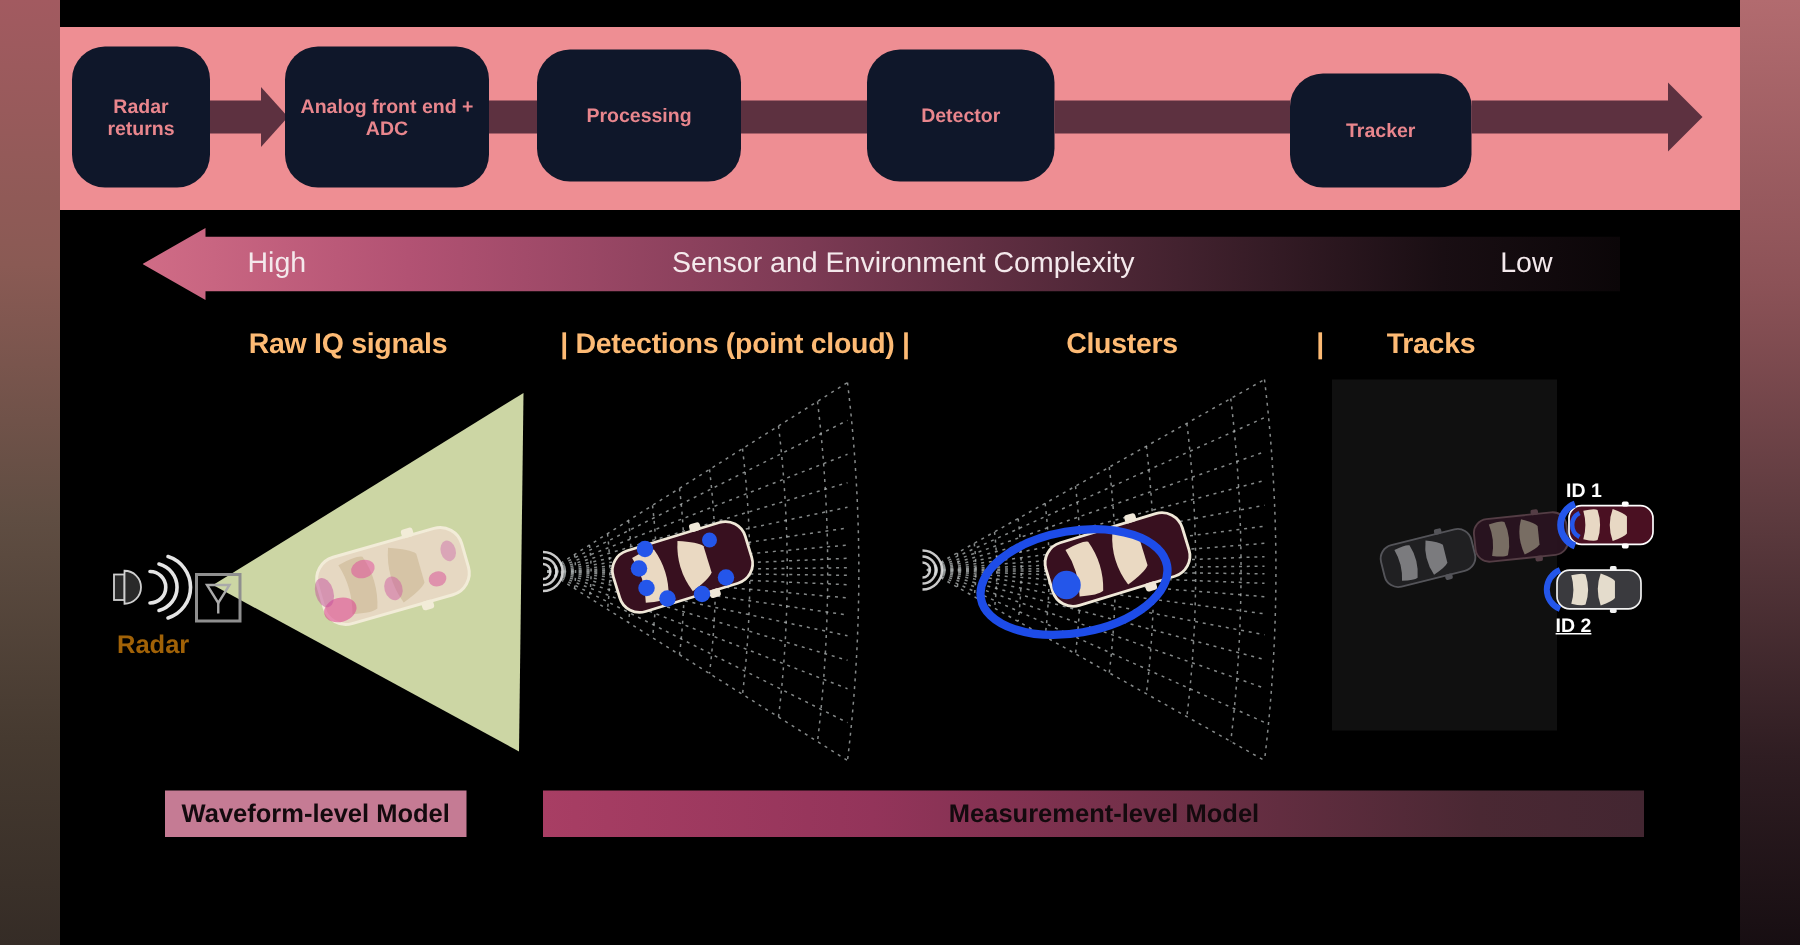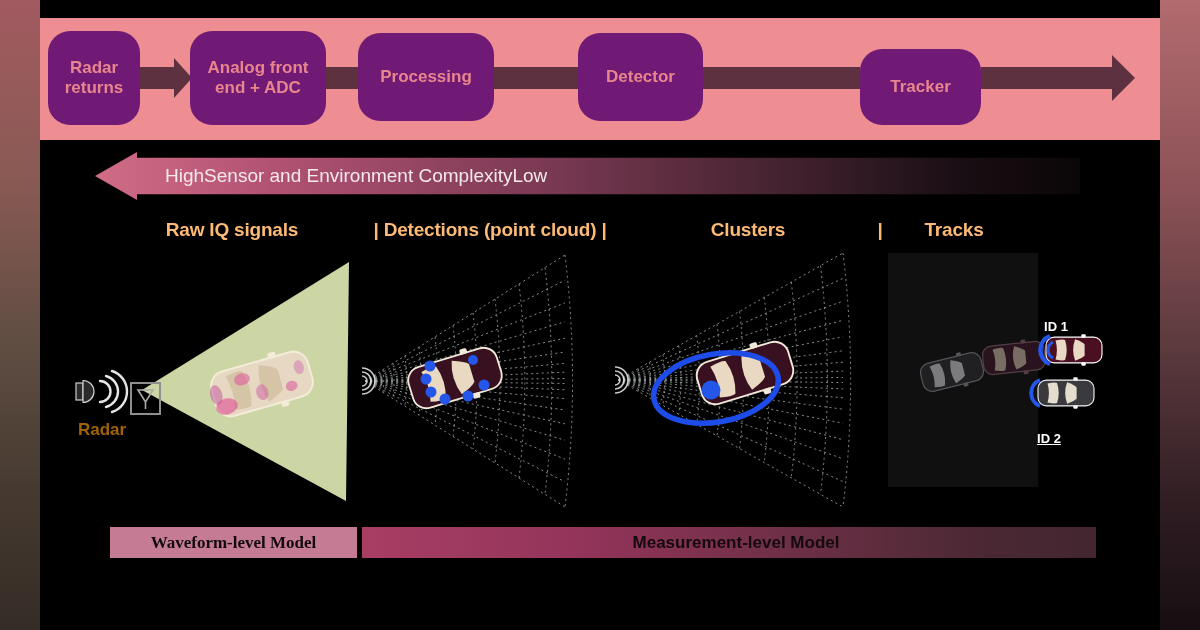--- a/index.html
+++ b/index.html
@@ -4,50 +4,50 @@
 <style>
   html,body{margin:0;padding:0;background:#000;}
   #stage{position:relative;width:1200px;height:630px;background:#000;overflow:hidden;
          font-family:"Liberation Sans","DejaVu Sans",sans-serif;}
   
   .strip{position:absolute;top:0;width:40px;height:630px;z-index:1;}
   #strip-left{left:0;background:linear-gradient(180deg,#a25a60 0%,#8a5a54 28%,#5f4d42 55%,#463a30 78%,#352c26 100%);}
   #strip-right{right:0;background:linear-gradient(180deg,#b26b6f 0%,#8c5257 30%,#5c3a3e 55%,#2f1d22 80%,#170e12 100%);}
   
   #banner{position:absolute;left:40px;top:18px;width:1120px;height:122px;background:#ee8e93;z-index:2;}
-  .pipe-box{position:absolute;background:#701a75;border-radius:22px;color:#e9868d;
-            font-size:17px;font-weight:bold;line-height:1.18;text-align:center;
+  .pipe-box{position:absolute;background:#0f172a;border-radius:22px;color:#e9868d;
+            font-size:13px;font-weight:bold;line-height:1.18;text-align:center;
             display:flex;align-items:center;justify-content:center;padding:2px 6px;box-sizing:border-box;}
   .pipe-bar{position:absolute;top:49px;height:22px;background:#5d3140;}
   .pipe-head{position:absolute;width:0;height:0;}
   
   #complexity{position:absolute;left:95px;top:152px;width:985px;height:48px;z-index:2;
     background:linear-gradient(90deg,#d06c86 0%,#b25273 18%,#7c3a54 45%,#43222f 70%,#190e13 88%,#0b0608 100%);
     clip-path:polygon(0 50%,42px 0%,42px 12%,100% 12%,100% 88%,42px 88%,42px 100%);
-    display:flex;align-items:center;justify-content:flex-start;
+    display:flex;align-items:center;justify-content:space-between;
     color:#f4e9ec;font-size:19px;}
   #complexity .hi{margin-left:70px;}
   #complexity .lo{margin-right:45px;}
   
   .stage-label{position:absolute;top:219px;transform:translateX(-50%);z-index:3;
                color:#fdba74;font-size:19px;font-weight:bold;letter-spacing:-0.2px;white-space:nowrap;}
   
   #panels{position:absolute;left:0;top:0;width:1200px;height:630px;z-index:2;}
   .grid-line{stroke:#aab0b0;stroke-width:1;fill:none;stroke-dasharray:2 3.2;opacity:.78;}
   .wave-arc{stroke:#e0e0e0;stroke-width:1.6;fill:none;opacity:.9;}
   .wave{stroke:#e5e5e5;stroke-width:2.4;fill:none;stroke-linecap:round;}
   
   #radar-caption{position:absolute;left:78px;top:420px;z-index:3;color:#a16207;font-size:17px;font-weight:bold;}
   .track-id{position:absolute;transform:translateX(-50%);z-index:3;color:#fff;font-size:13px;font-weight:bold;white-space:nowrap;}
   #track-id-1{left:1056px;top:319px;}
-  #track-id-2{left:1049px;top:431px;text-decoration:underline;}
+  #track-id-2{left:1049px;top:409px;text-decoration:underline;}
   
   .model-bar{position:absolute;top:527px;height:31px;z-index:2;display:flex;align-items:center;justify-content:center;
              font-size:17px;font-weight:bold;color:#140a0e;}
-  #bar-waveform{left:110px;width:247px;background:#c57b94;font-family:Liberation Serif, serif;}
+  #bar-waveform{left:110px;width:201px;background:#c57b94;}
   #bar-measurement{left:362px;width:720px;background:linear-gradient(90deg,#a83e64 0%,#93345a 30%,#6b2f45 60%,#4a2833 85%,#432631 100%);padding-left:14px;}
 </style>
 </head>
 <body>
 
 <div id="stage">
 
   <div id="strip-left" class="strip"></div>
   <div id="strip-right" class="strip"></div>
 

